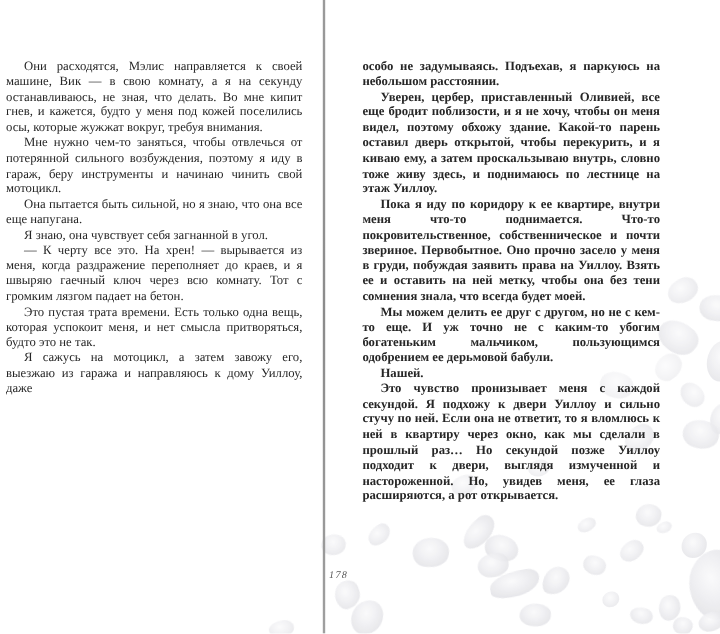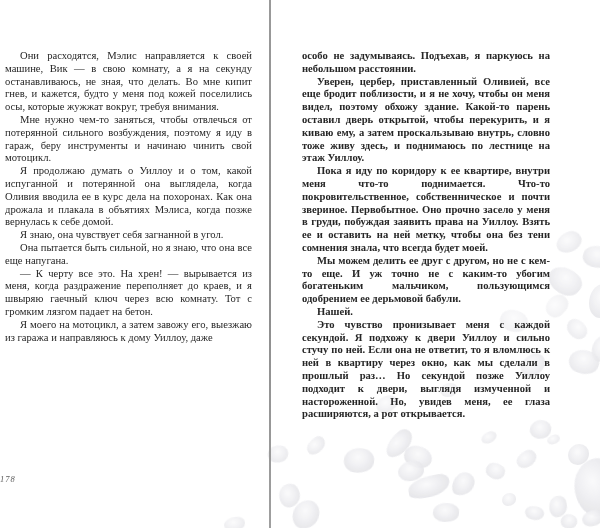--- a/index.html
+++ b/index.html
@@ -26,21 +26,21 @@
     hyphens: auto; -webkit-hyphens: auto;
   }
   .page-left  .text-block { left: 5px;  width: 247px; }
   .page-right .text-block { left: 40px; width: 248px; }
 
   .text-block p { text-indent: 15px; margin: 0; }
   .text-block p.no-indent { text-indent: 0; }
 
   .page-number {
     position: absolute; top: 474px; left: 0; width: 290px;
-    text-align: left; font-style: italic;
+    text-align: right; font-style: italic;
     font-size: 8.5px; color: #5a5a5a; letter-spacing: 1px;
   }
 
   .petal-layer { position: absolute; inset: 0; z-index: 1; pointer-events: none; }
   .petal {
     position: absolute;
     background: radial-gradient(ellipse at 45% 38%, #fafafb 0%, #efeff2 40%, #e3e3e7 78%, #dcdce1 100%);
     filter: blur(0.5px);
   }
 </style>
@@ -85,25 +85,25 @@
       <div class="petal" style="left: 268px; top: 445px; width: 20px; height: 18px; transform: rotate(15deg); border-radius: 60% 40% 58% 42% / 55% 45%; opacity: 0.8;"></div>
       <div class="petal" style="left: 279px; top: 484px; width: 21px; height: 23px; transform: rotate(-20deg); border-radius: 55% 45% 62% 38% / 60% 40% 55% 45%; opacity: 0.85;"></div>
       <div class="petal" style="left: 293px; top: 500px; width: 26px; height: 29px; transform: rotate(10deg); border-radius: 58% 42% 60% 40% / 55% 45%; opacity: 0.9;"></div>
       <div class="petal" style="left: 224px; top: 517px; width: 21px; height: 14px; transform: rotate(-5deg); border-radius: 62% 38% 55% 45% / 55% 45% 52% 48%; opacity: 0.75;"></div>
     </div>
 
   <div class="page page-left">
     <div class="text-block">
       <p>Они расходятся, Мэлис направляется к своей машине, Вик — в свою комнату, а я на секунду останавливаюсь, не зная, что делать. Во мне кипит гнев, и кажется, будто у меня под кожей поселились осы, которые жужжат вокруг, требуя внимания.</p>
       <p>Мне нужно чем-то заняться, чтобы отвлечься от потерянной сильного возбуждения, поэтому я иду в гараж, беру инструменты и начинаю чинить свой мотоцикл.</p>
-      <p>Я продолжаю думать о Уиллоу и о том, какой испуганной и потерянной она выглядела, когда Оливия вводила ее в курс дела на похоронах. Как она дрожала и плакала в объятиях Мэлиса, когда позже вернулась к себе домой.</p>
+      <p>Она пытается быть сильной, но я знаю, что она все еще напугана.</p>
       <p>Я знаю, она чувствует себя загнанной в угол.</p>
-      <p>Она пытается быть сильной, но я знаю, что она все еще напугана.</p>
       <p>— К черту все это. На хрен! — вырывается из меня, когда раздражение переполняет до краев, и я швыряю гаечный ключ через всю комнату. Тот с громким лязгом падает на бетон.</p>
-      <p>Я моего на мотоцикл, а затем завожу его, выезжаю из гаража и направляюсь к дому Уиллоу, даже</p>
+      <p>Это пустая трата времени. Есть только одна вещь, которая успокоит меня, и нет смысла притворяться, будто это не так.</p>
+      <p>Я сажусь на мотоцикл, а затем завожу его, выезжаю из гаража и направляюсь к дому Уиллоу, даже</p>
     </div>
     <div class="page-number">178</div>
   </div>
 
   <div class="gutter-line"></div>
 
   <div class="page page-right">
     <div class="text-block">
       <p class="no-indent">особо не задумываясь. Подъехав, я паркуюсь на небольшом расстоянии.</p>
       <p>Уверен, цербер, приставленный Оливией, все еще бродит поблизости, и я не хочу, чтобы он меня видел, поэтому обхожу здание. Какой-то парень оставил дверь открытой, чтобы перекурить, и я киваю ему, а затем проскальзываю внутрь, словно тоже живу здесь, и поднимаюсь по лестнице на этаж Уиллоу.</p>

